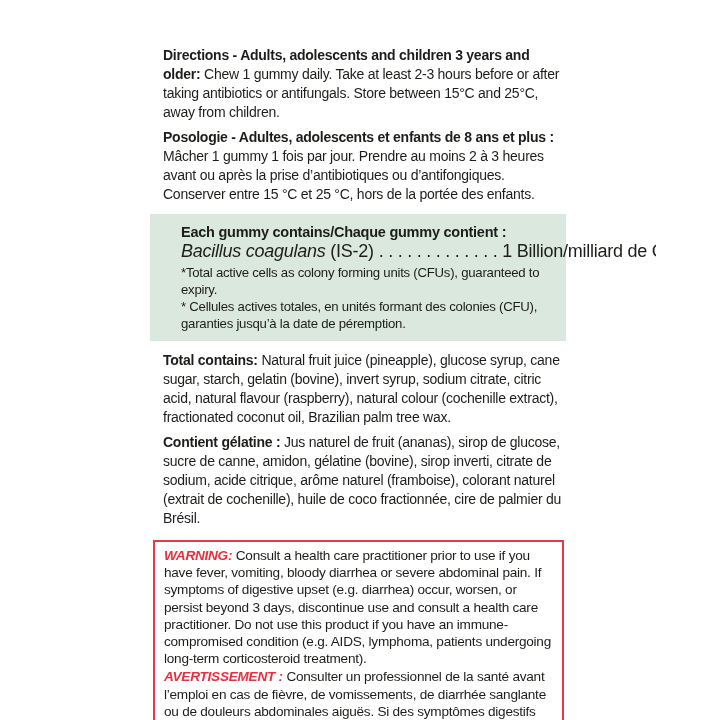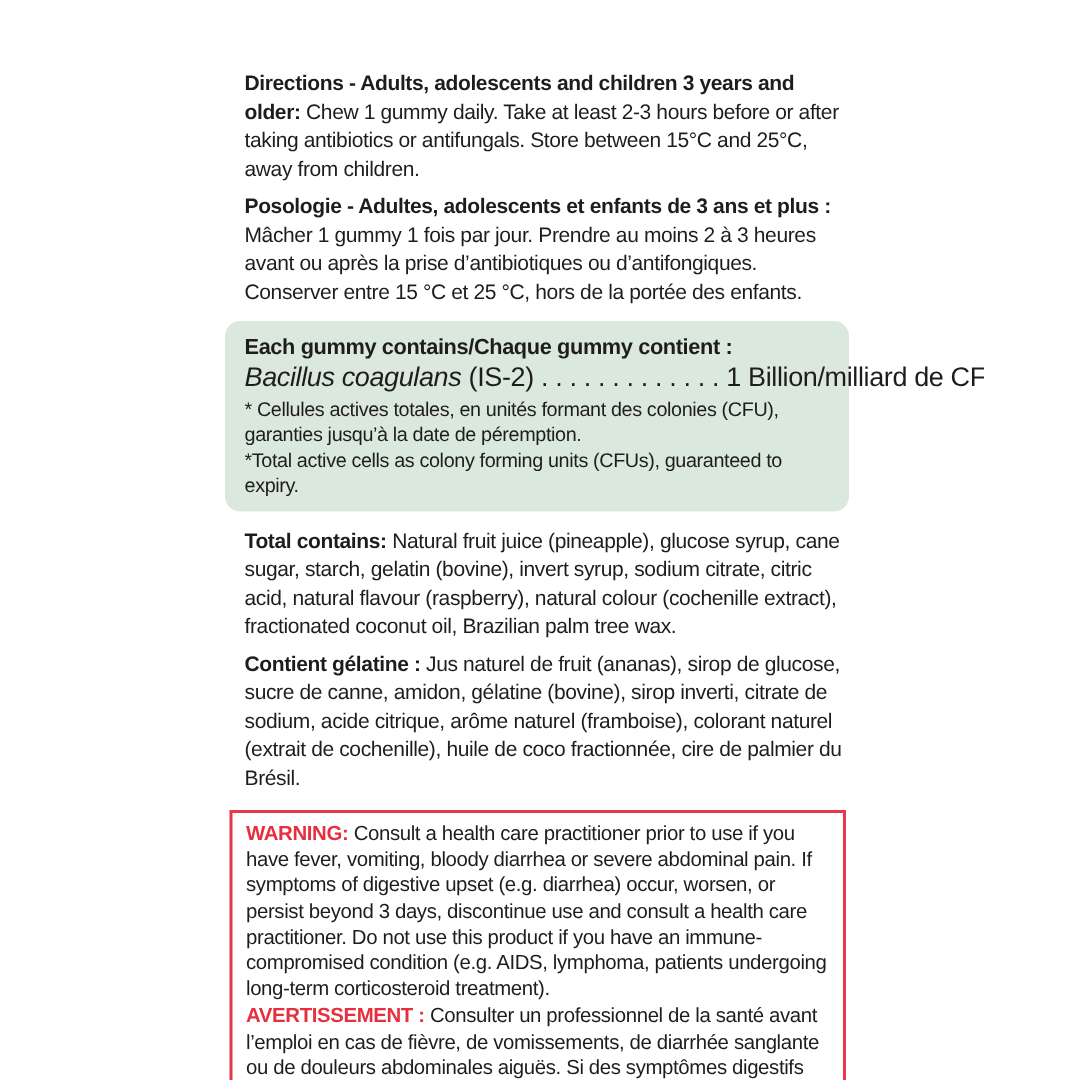--- a/index.html
+++ b/index.html
@@ -9,70 +9,69 @@
   }
   .content{position:absolute;left:150px;top:46px;width:416px;}
   .para{
     margin:0 0 6px 0;padding:0 2px 0 13px;
     font-size:14px;line-height:19px;letter-spacing:-0.25px;
   }
   .para strong{font-weight:bold;}
   .contains-box{
     background:#dbe8de;
     margin:10px 0 10px 0;
-    padding:9px 12px 9px 13px;
-    border-radius:10px;
+    padding:9px 12px 9px 31px;
   }
   .contains-title{
     margin:0;font-size:14.5px;line-height:19px;font-weight:bold;letter-spacing:-0.25px;
   }
   .ingredient-row{
     margin:0 0 3px 0;font-size:18px;line-height:19px;letter-spacing:-0.25px;white-space:nowrap;
   }
   .ingredient-row em{font-style:italic;}
   .footnote{
     margin:0;font-size:13.2px;line-height:17px;letter-spacing:-0.25px;
   }
   .warn-box{
     margin:12px 2px 0 3px;
     border:2px solid #e5384a;
     padding:5px 9px 6px 9px;
   }
   .warn-para{
     margin:0;font-size:13.6px;line-height:17.2px;letter-spacing:-0.25px;
   }
   .warn-para + .warn-para{margin-top:1px;}
-  .warn-lead{color:#e7303f;font-weight:bold;}
+  .warn-lead{color:#e7303f;font-weight:bold;font-style:italic;}
 </style>
 </head>
 <body>
 
 <div class="page">
   <div class="content">
 
     <p class="para">
       <strong>Directions - Adults, adolescents and children 3 years and older:</strong>
       <span>Chew 1 gummy daily. Take at least 2-3 hours before or after taking antibiotics or antifungals. Store between 15°C and 25°C, away from children.</span>
     </p>
 
     <p class="para">
-      <strong>Posologie - Adultes, adolescents et enfants de 3 ans et plus :</strong>
+      <strong>Posologie - Adultes, adolescents et enfants de 8 ans et plus :</strong>
       <span>Mâcher 1 gummy 1 fois par jour. Prendre au moins 2 à 3 heures avant ou après la prise d’antibiotiques ou d’antifongiques. Conserver entre 15 °C et 25 °C, hors de la portée des enfants.</span>
     </p>
 
     <div class="contains-box">
       <p class="contains-title">Each gummy contains/Chaque gummy contient :</p>
       <p class="ingredient-row">
         <em>Bacillus coagulans</em>
         <span>(IS-2)</span>
         <span>. . . . . . . . . . . . .</span>
         <span>1 Billion/milliard de CFU*</span>
       </p>
+      <p class="footnote">*Total active cells as colony forming units (CFUs), guaranteed to expiry.</p>
       <p class="footnote">* Cellules actives totales, en unités formant des colonies (CFU), garanties jusqu’à la date de péremption.</p>
-      <p class="footnote">*Total active cells as colony forming units (CFUs), guaranteed to expiry.</p>
     </div>
 
     <p class="para">
       <strong>Total contains:</strong>
       <span>Natural fruit juice (pineapple), glucose syrup, cane sugar, starch, gelatin (bovine), invert syrup, sodium citrate, citric acid, natural flavour (raspberry), natural colour (cochenille extract), fractionated coconut oil, Brazilian palm tree wax.</span>
     </p>
 
     <p class="para">
       <strong>Contient gélatine :</strong>
       <span>Jus naturel de fruit (ananas), sirop de glucose, sucre de canne, amidon, gélatine (bovine), sirop inverti, citrate de sodium, acide citrique, arôme naturel (framboise), colorant naturel (extrait de cochenille), huile de coco fractionnée, cire de palmier du Brésil.</span>

